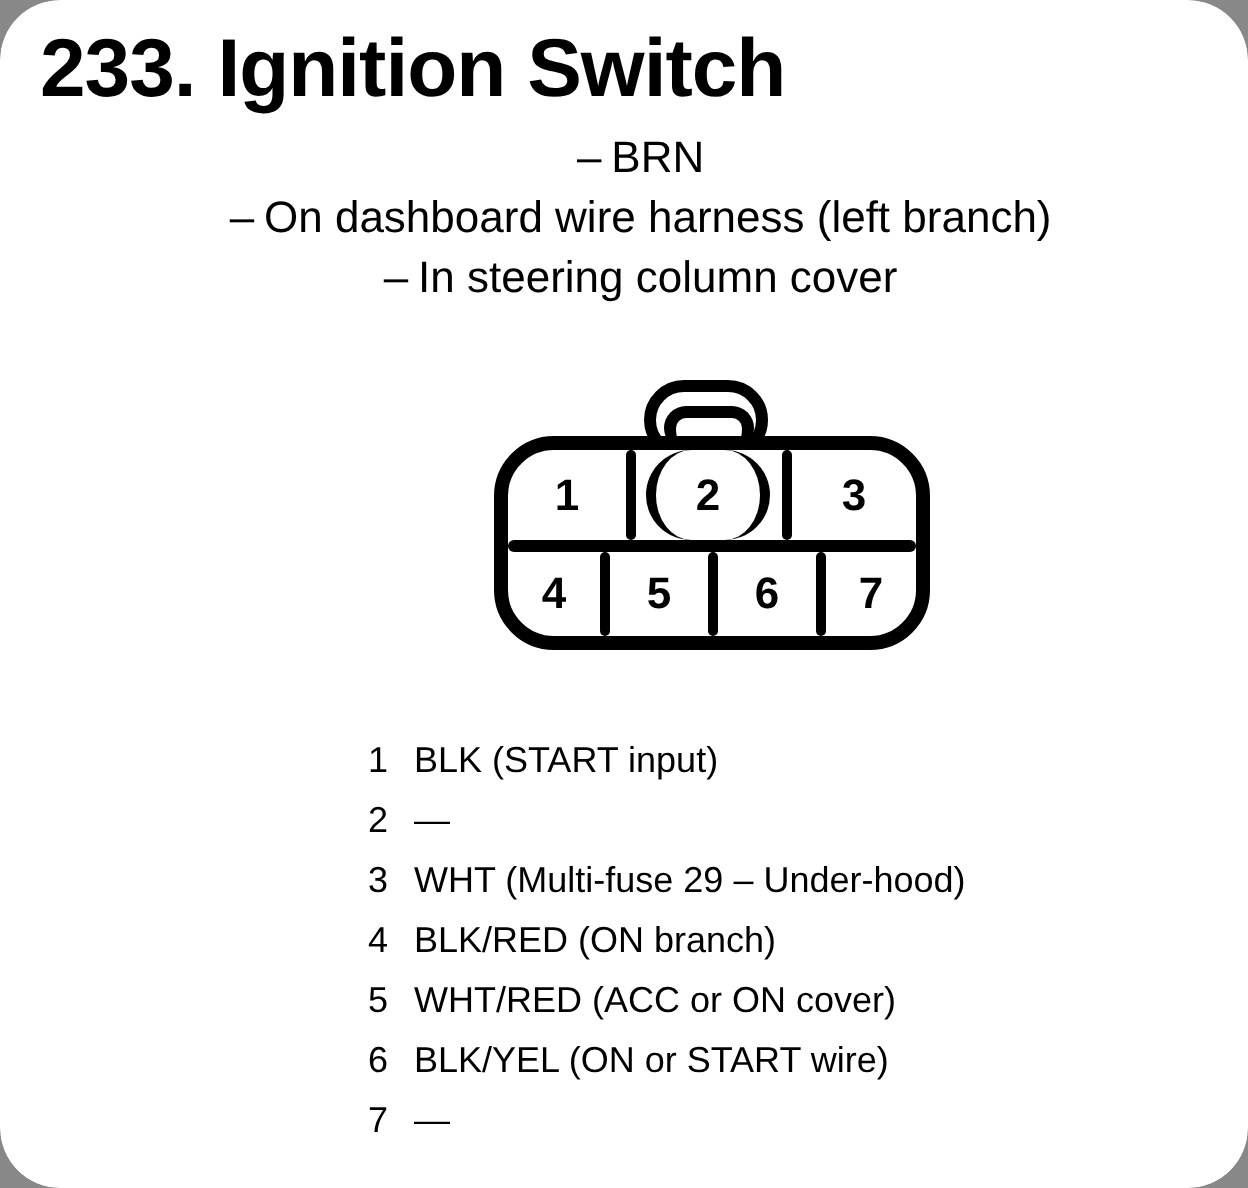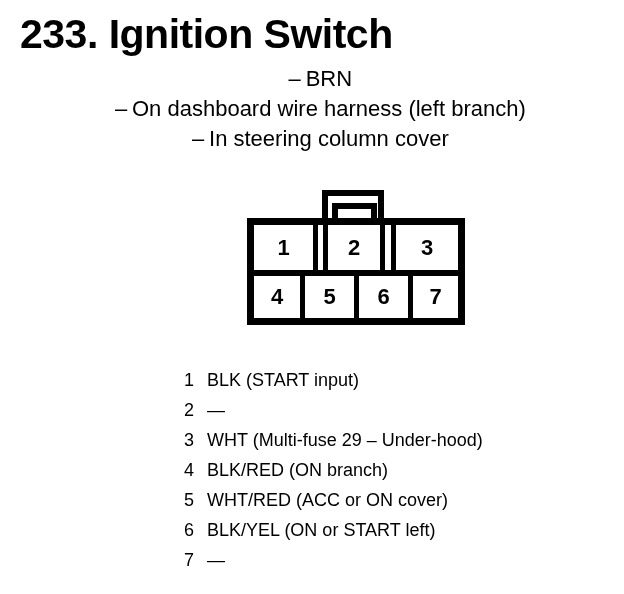--- a/index.html
+++ b/index.html
@@ -1,16 +1,16 @@
 <!DOCTYPE html>
 <html style="--ink: #000000; --paper: #ffffff;"><head>
 <meta charset="utf-8">
 <style>
   :root { --ink:#000000; --paper:#ffffff; }
-  * { margin:0; padding:0; box-sizing:border-box; }
+  * { margin:0; padding:0; box-sizing:border-box;border-radius:30px; }
   body { background:#888; }
   .page {
     position:relative; width:624px; height:594px;
     background:var(--paper); color:var(--ink);
     font-family:"Liberation Sans", sans-serif;
     overflow:hidden;
   }
   .title {
     position:absolute; left:20px; top:12px;
     font-size:41px; font-weight:bold; letter-spacing:-0.5px;
@@ -98,17 +98,17 @@
       <span class="pnum bot n7">7</span>
     </div>
   </div>
 
   <div class="pinlist">
     <div class="pin-row"><span class="pin-num">1</span><span class="pin-desc">BLK (START input)</span></div>
     <div class="pin-row"><span class="pin-num">2</span><span class="pin-desc">—</span></div>
     <div class="pin-row"><span class="pin-num">3</span><span class="pin-desc">WHT (Multi-fuse 29 – Under-hood)</span></div>
     <div class="pin-row"><span class="pin-num">4</span><span class="pin-desc">BLK/RED (ON branch)</span></div>
     <div class="pin-row"><span class="pin-num">5</span><span class="pin-desc">WHT/RED (ACC or ON cover)</span></div>
-    <div class="pin-row"><span class="pin-num">6</span><span class="pin-desc">BLK/YEL (ON or START left)</span></div>
+    <div class="pin-row"><span class="pin-num">6</span><span class="pin-desc">BLK/YEL (ON or START wire)</span></div>
     <div class="pin-row"><span class="pin-num">7</span><span class="pin-desc">—</span></div>
   </div>
 
 </div>
 
 </body></html>

